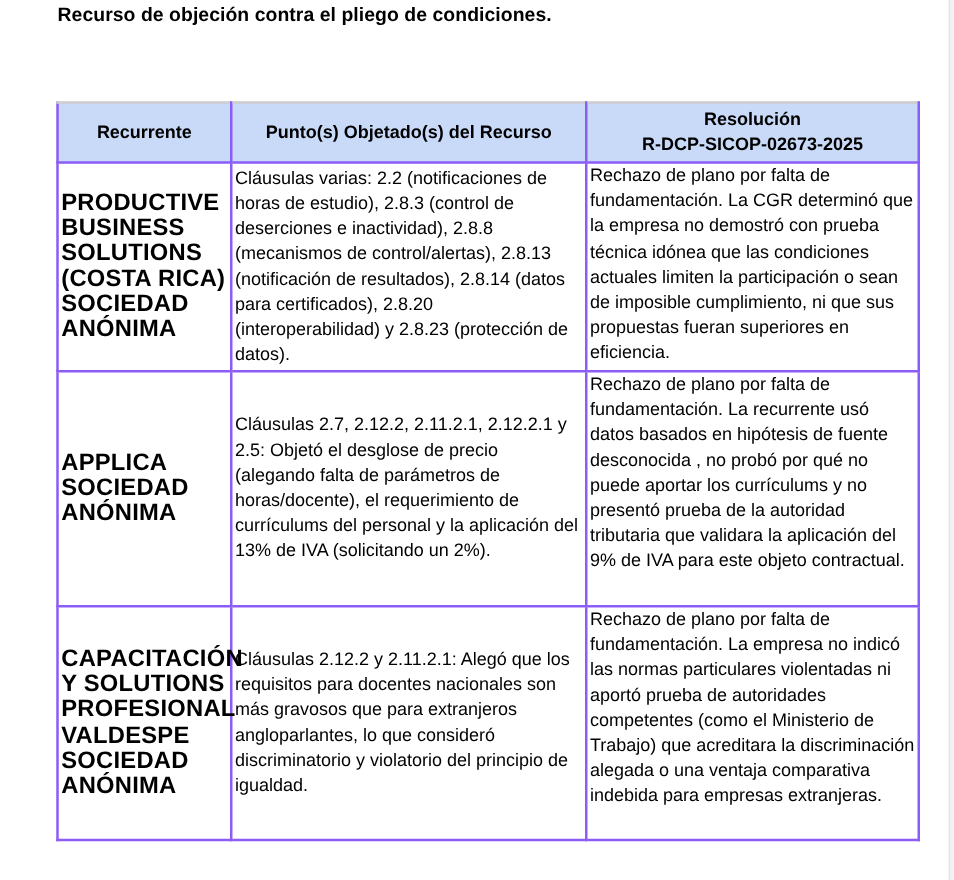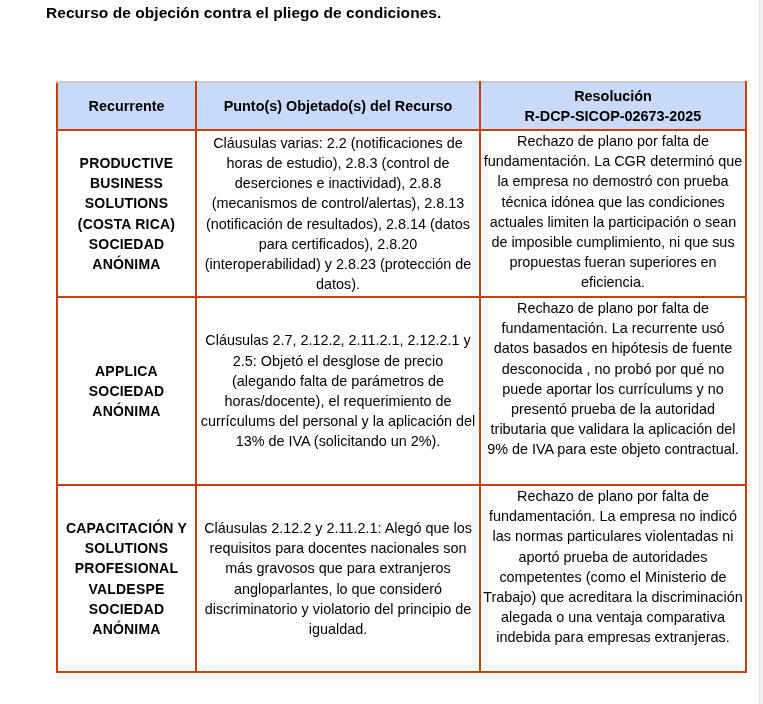--- a/index.html
+++ b/index.html
@@ -29,46 +29,46 @@
       left: 46px;
       top: 4px;
       font-size: 15.5px;
       font-weight: bold;
       white-space: nowrap;
       letter-spacing: 0.05px;
       text-align: center;
     }
     table.objections {
       position: absolute;
-      left: 56px;
+      left: 45px;
       top: 81px;
       width: 689px;
       border-collapse: collapse;
       table-layout: fixed;
       font-size: 14.4px;
       line-height: 20.2px;
     }
     table.objections th,
     table.objections td {
-      border: 2px solid #c2410c;
+      border: 2px solid #8b5cf6;
       padding: 0 2px;
       vertical-align: middle;
-      text-align: center;
+      text-align: left;
     }
     table.objections thead th {
       background: #c9daf8;
       text-align: center;
       font-weight: bold;
       height: 46px;
       border-top: 2px solid #cccccc;
       font-size: 14.4px;
     }
     table.objections td.col-recurrente {
       font-weight: bold;
-      font-size: 14px;
+      font-size: 19px;
       letter-spacing: 0.2px;
     }
     table.objections td.col-resolucion {
       vertical-align: top;
     }
     col.c1 { width: 139px; }
     col.c2 { width: 284px; }
     col.c3 { width: 266px; }
     tr.row-1 td { height: 165px; }
     tr.row-2 td { height: 186px; }

